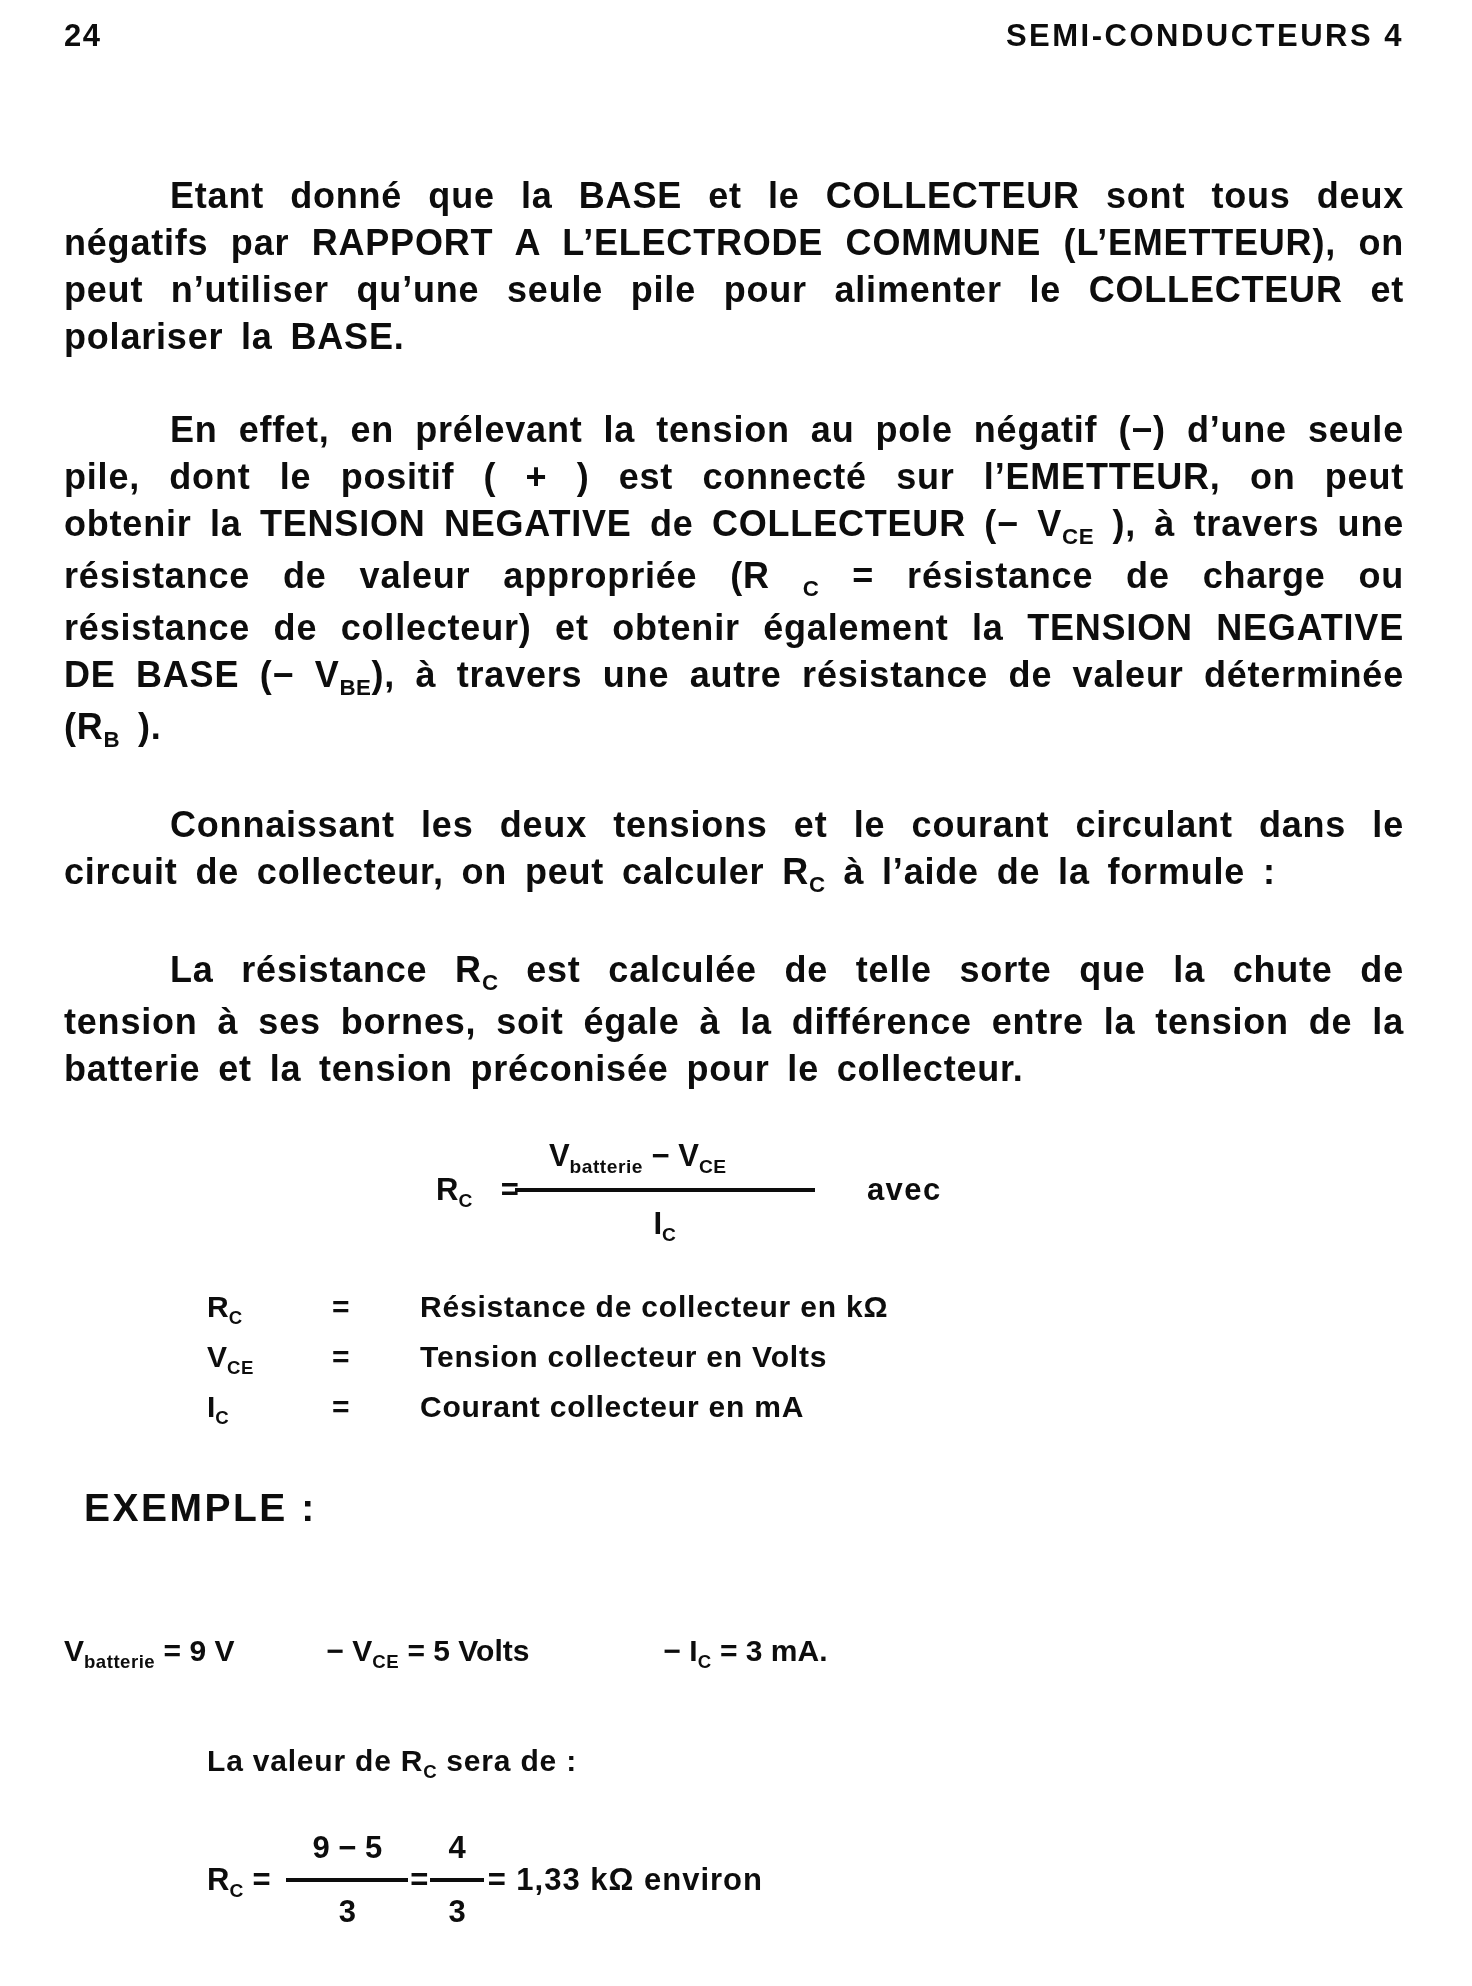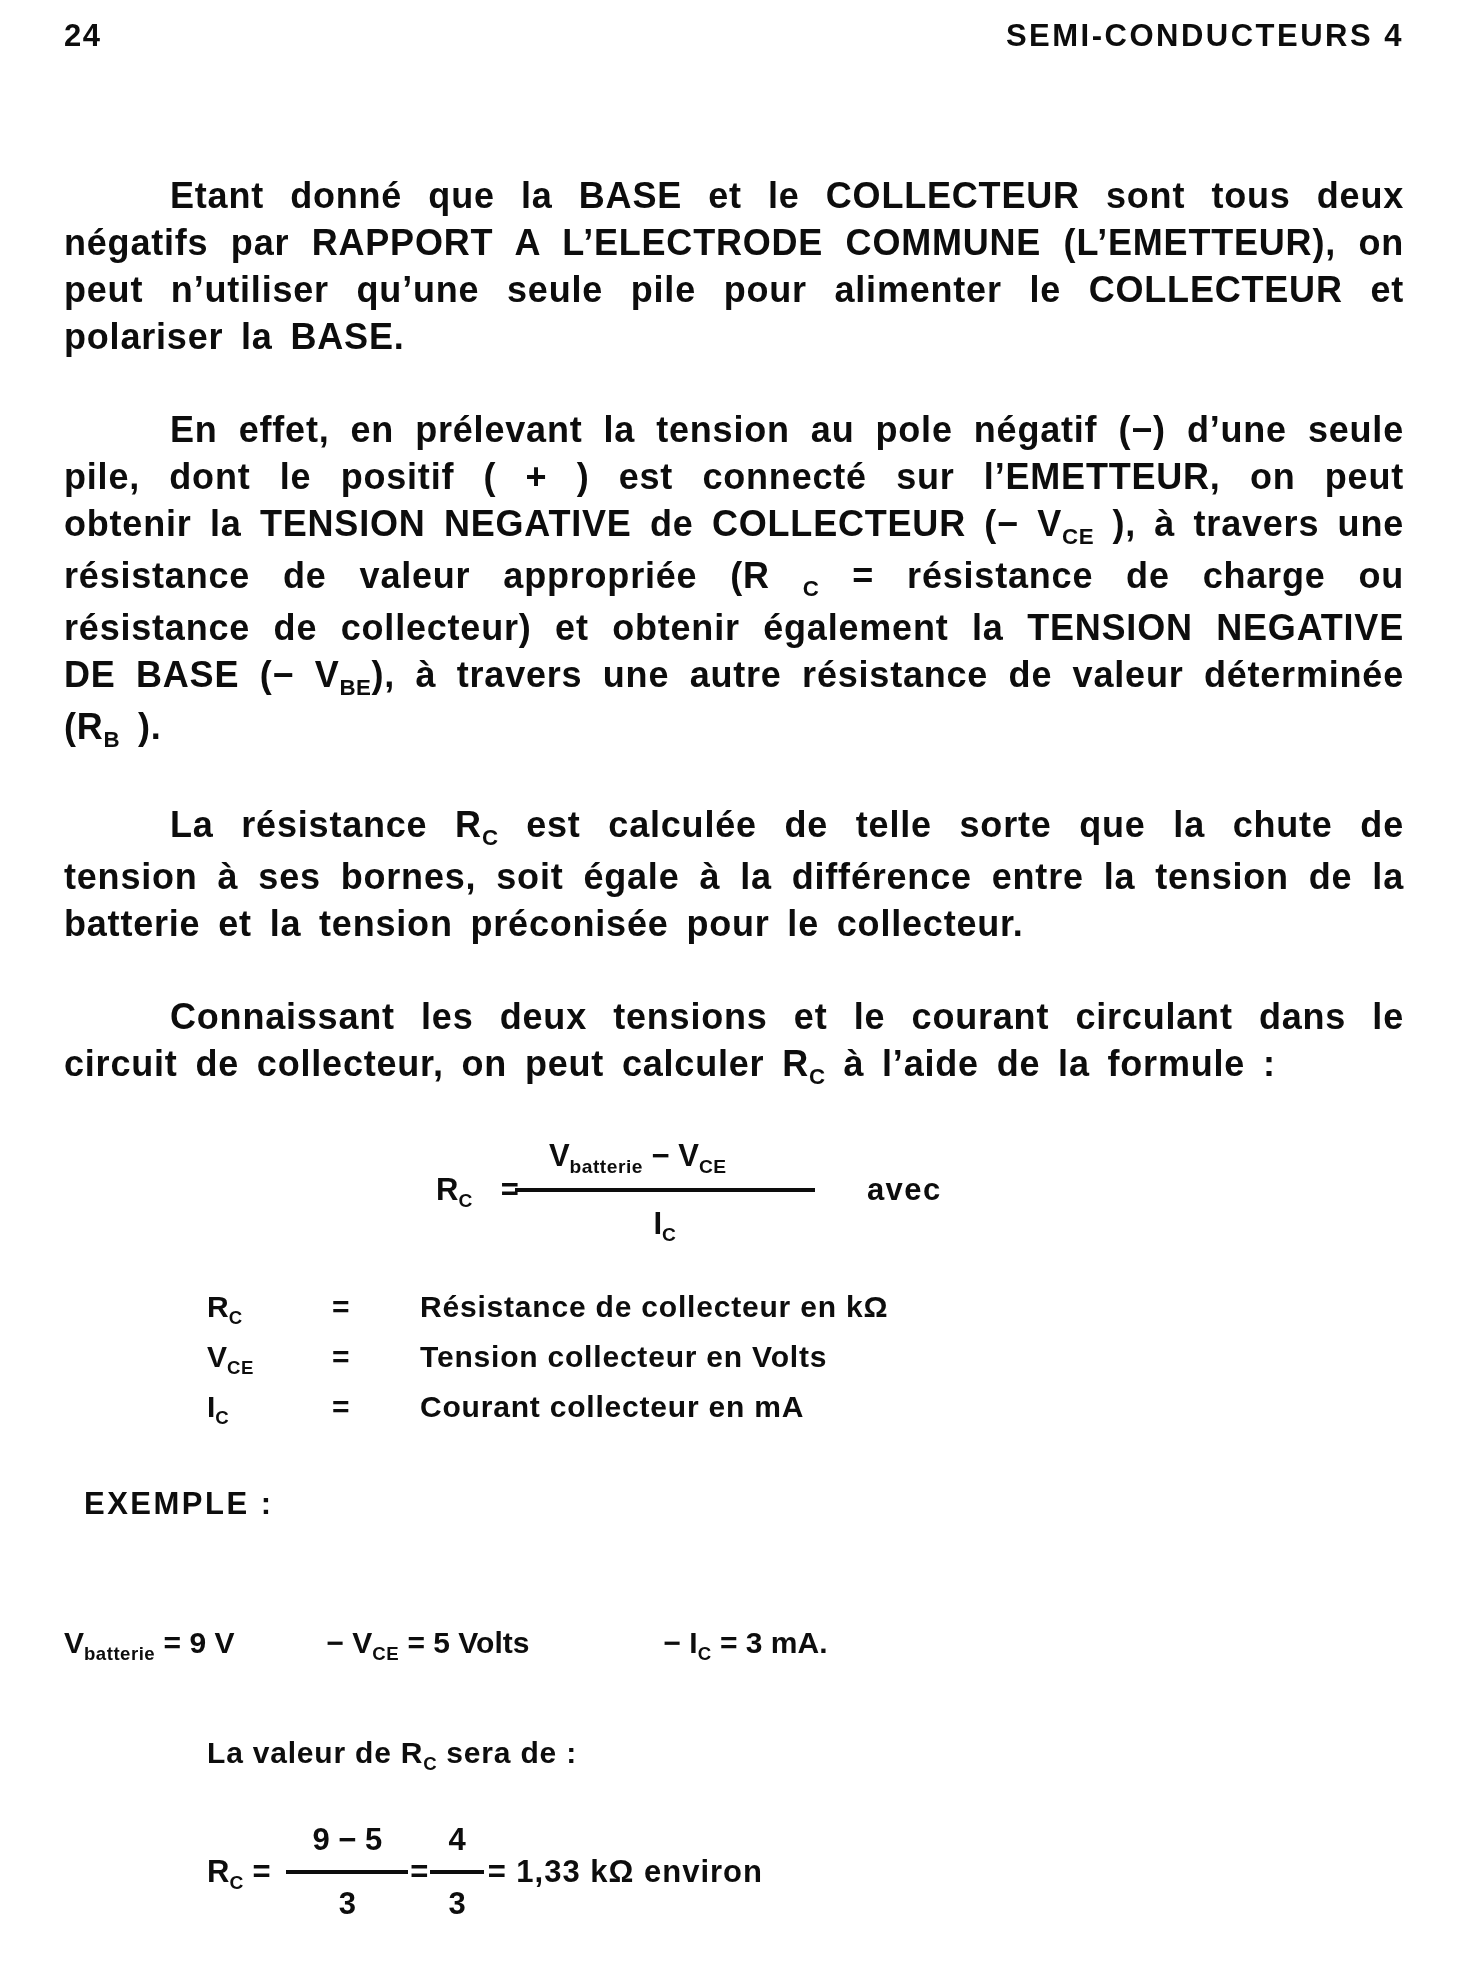--- a/index.html
+++ b/index.html
@@ -52,21 +52,21 @@
   .definitions {
     margin:0 0 52px 143px;
     font-size:30px;
   }
   .def-row { display:flex; align-items:baseline; line-height:46px; }
   .def-symbol { width:125px; }
   .def-eq { width:88px; }
   .def-text { letter-spacing:0.8px; }
   
   .example-heading {
-    font-size:31px; letter-spacing:2.5px;
+    font-size:39px; letter-spacing:2.5px;
     margin:26px 0 0 20px;
   }
   .values-row {
     display:flex; align-items:baseline;
     font-size:30px;
     margin:104px 0 0 0;
   }
   .values-row .val-item + .val-item.v2 { margin-left:92px; }
   .values-row .val-item + .val-item.v3 { margin-left:134px; }
   .example-intro {
@@ -92,23 +92,23 @@
 
   <div class="page-header">
     <span class="page-number">24</span>
     <span class="running-title">SEMI-CONDUCTEURS 4</span>
   </div>
 
   <p class="body-par indent">Etant donné que la BASE et le COLLECTEUR sont tous deux négatifs par RAPPORT A L’ELECTRODE COMMUNE (L’EMETTEUR), on peut n’utiliser qu’une seule pile pour alimenter le COLLECTEUR et polariser la BASE.</p>
 
   <p class="body-par indent">En effet, en prélevant la tension au pole négatif (−) d’une seule pile, dont le positif ( + ) est connecté sur l’EMETTEUR, on peut obtenir la TENSION NEGATIVE de COLLECTEUR (− V<sub>CE</sub> ), à travers une résistance de valeur appropriée (R <sub>C</sub> = résistance de charge ou résistance de collecteur) et obtenir également la TENSION NEGATIVE DE BASE (− V<sub>BE</sub>), à travers une autre résistance de valeur déterminée (R<sub>B</sub> ).</p>
 
+  <p class="body-par indent">Connaissant les deux tensions et le courant circulant dans le circuit de collecteur, on peut calculer R<sub>C</sub> à l’aide de la formule :</p>
+
   <p class="body-par indent">La résistance R<sub>C</sub> est calculée de telle sorte que la chute de tension à ses bornes, soit égale à la différence entre la tension de la batterie et la tension préconisée pour le collecteur.</p>
-
-  <p class="body-par indent">Connaissant les deux tensions et le courant circulant dans le circuit de collecteur, on peut calculer R<sub>C</sub> à l’aide de la formule :</p>
 
   <div class="formula-block">
     <span class="f-lhs">R<sub>C</sub></span>
     <span class="f-eq">=</span>
     <span class="frac">
       <span class="num">V<sub>batterie</sub> − V<sub>CE</sub></span>
       <span class="den">I<sub>C</sub></span>
     </span>
     <span class="f-suffix">avec</span>
   </div>

